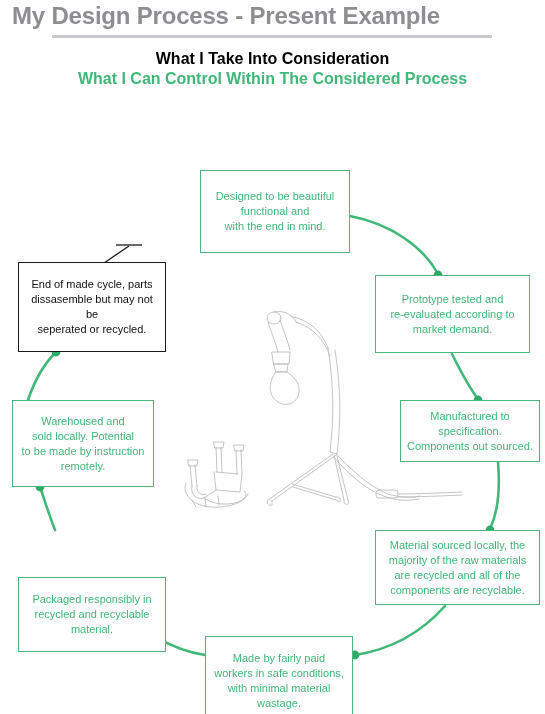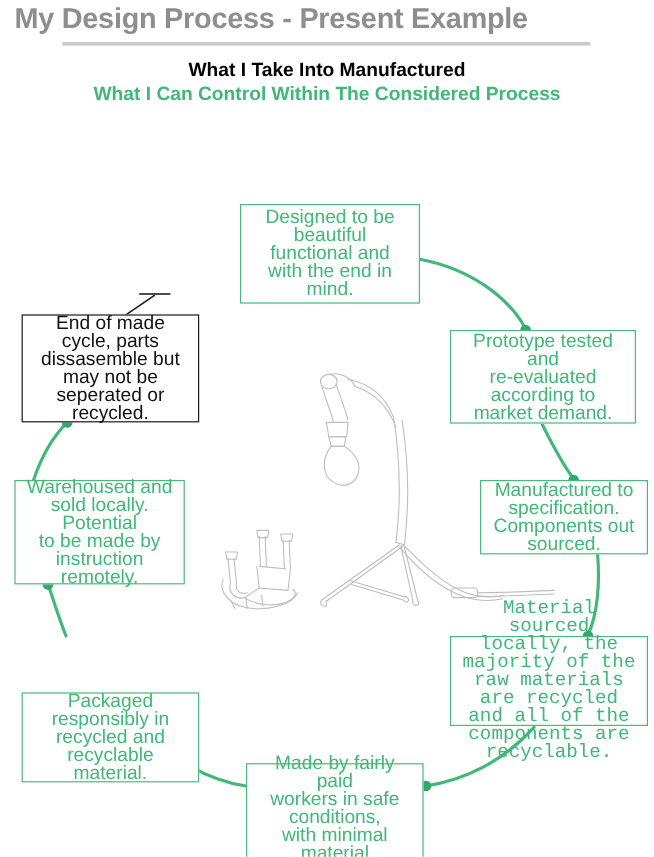--- a/index.html
+++ b/index.html
@@ -39,48 +39,48 @@
   #lamp { pointer-events: none; }
 
   
   .node {
     position: absolute;
     border: 1.5px solid #4cb87c;
     background: #ffffff;
     display: flex; align-items: center; justify-content: center;
     text-align: center;
     color: #3fb878;
-    font-size: 16px;
+    font-size: 11px;
     line-height: 15px;
     padding: 4px 6px;
     white-space: pre-line;
   }
   .node.dark {
     border: 1.5px solid #1a1a1a;
     color: #111111;
   }
 
   
   #node-design       { left: 200px; top: 170px; width: 150px; height: 83px; }
   #node-prototype    { left: 375px; top: 275px; width: 155px; height: 78px; }
   #node-manufactured { left: 400px; top: 400px; width: 140px; height: 62px; }
-  #node-material     { left: 375px; top: 530px; width: 165px; height: 75px; font-family: Liberation Mono, monospace; }
+  #node-material     { left: 375px; top: 530px; width: 165px; height: 75px; }
   #node-made-by      { left: 205px; top: 636px; width: 148px; height: 90px; }
   #node-packaged     { left: 18px; top: 530px; width: 148px; height: 75px; margin-top: 47px; }
   #node-warehoused   { left: 12px; top: 400px; width: 142px; height: 87px; }
   #node-endoflife    { left: 18px; top: 262px; width: 148px; height: 90px; }
 </style>
 </head>
 <body>
 
 <div id="stage">
 
   <div class="page-title">My Design Process - Present Example</div>
   <div class="title-rule"></div>
-  <div class="subtitle-1">What I Take Into Manufactured</div>
+  <div class="subtitle-1">What I Take Into Consideration</div>
   <div class="subtitle-2">What I Can Control Within The Considered Process</div>
 
   <svg id="lamp" viewBox="0 0 545 714">
     <g fill="none" stroke="#bdbdc2" stroke-width="0.9" stroke-linejoin="round" stroke-linecap="round">
 
       <ellipse cx="274" cy="318" rx="7" ry="6"></ellipse>
       <path d="M274 312 C284 310 292 314 296 322"></path>
       <path d="M268 322 C272 334 276 344 278 352"></path>
       <path d="M280 320 C284 332 288 342 290 350"></path>
 

